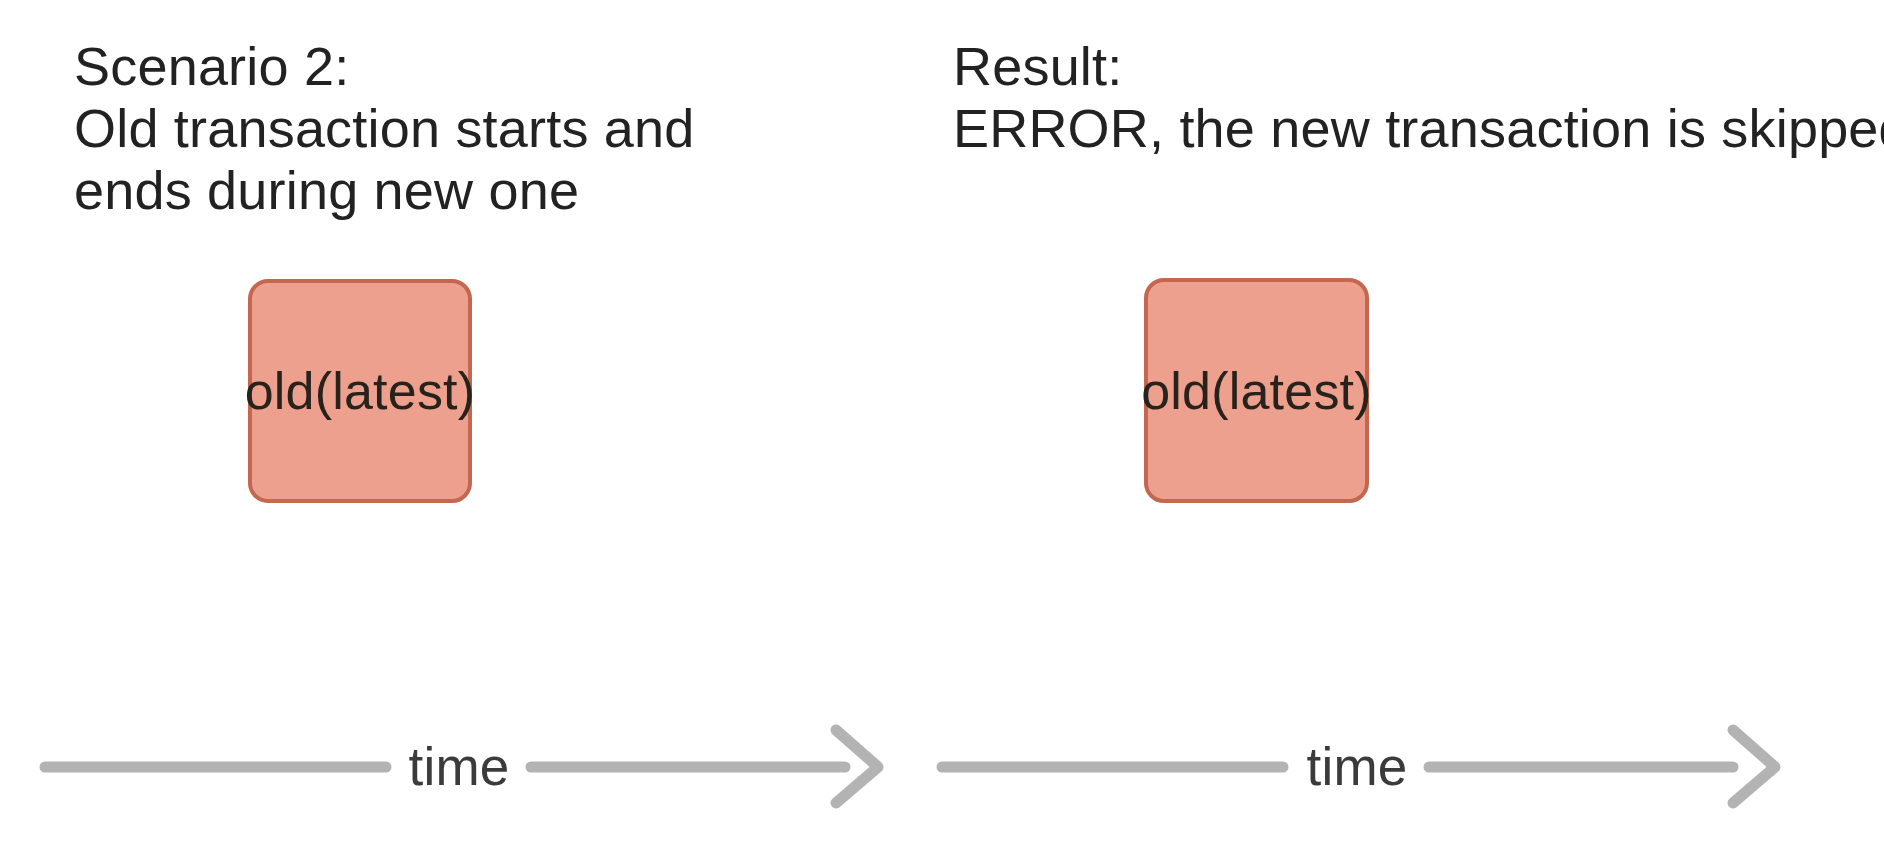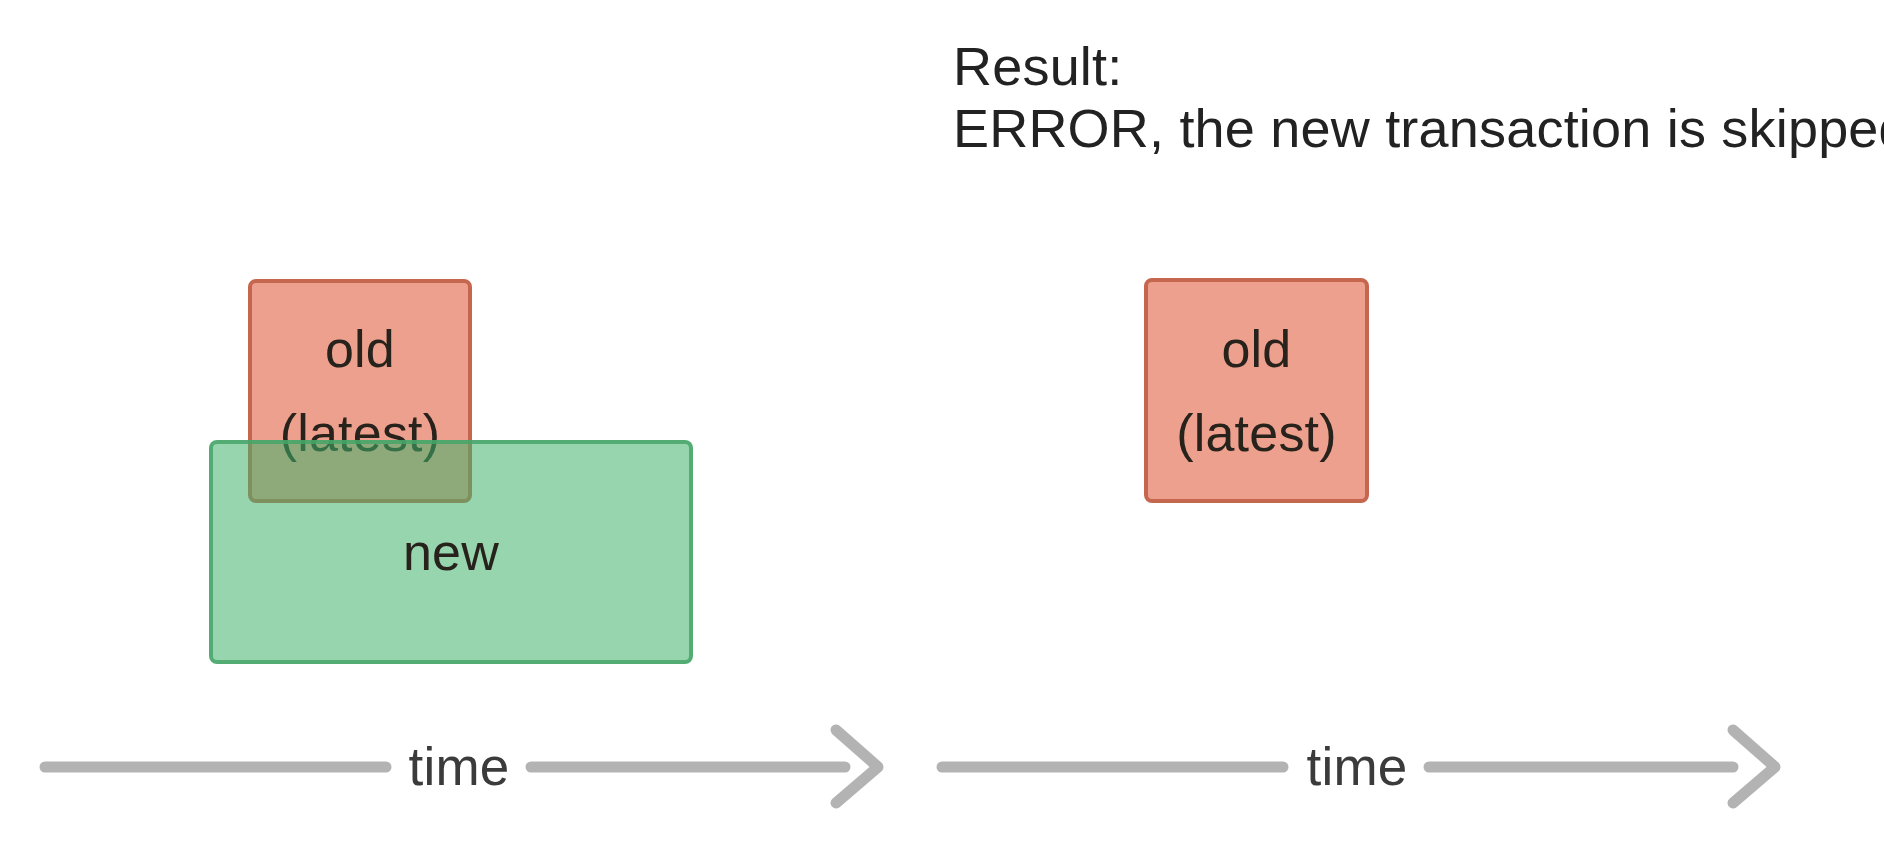--- a/index.html
+++ b/index.html
@@ -22,24 +22,24 @@
     letter-spacing: 0.2px;
     white-space: nowrap;
   }
   .hdr-left  { left: 74px; }
   .hdr-right { left: 953px; }
 
   
   .box {
     position: absolute;
     box-sizing: border-box;
-    border-radius: 8px;
+    border-radius: 20px;
     background-clip: padding-box;
     display: flex;
-    flex-direction: column;
+    flex-direction: row;
     align-items: center;
     justify-content: center;
     text-align: center;
   }
   .box-line {
     font-size: 52px;
     line-height: 84px;
     color: #27221c;
     letter-spacing: 0.2px;
   }
@@ -79,20 +79,25 @@
     text-align: right;
   }
   .time-left  { left: 459px; }
   .time-right { left: 1357px; }
 </style>
 </head>
 <body>
 
 <div class="canvas">
 
+  <div class="hdr hdr-left">
+    <div>Scenario 2:</div>
+    <div>Old transaction starts and</div>
+    <div>ends during new one</div>
+  </div>
 
   <div class="hdr hdr-right">
     <div>Result:</div>
     <div>ERROR, the new transaction is skipped</div>
   </div>
 
   <svg class="arrows" viewBox="0 0 1884 856" xmlns="http://www.w3.org/2000/svg" fill="none" stroke="#b3b3b3" stroke-width="11" stroke-linecap="round" stroke-linejoin="round">
     <g>
       <line x1="45" y1="767" x2="386" y2="767"></line>
       <line x1="531" y1="767" x2="845" y2="767"></line>
@@ -103,23 +108,20 @@
       <line x1="1429" y1="767" x2="1733" y2="767"></line>
       <polyline points="1733,730 1775,767 1733,803"></polyline>
     </g>
   </svg>
 
   <div class="box box-old box-old-left">
     <div class="box-line">old</div>
     <div class="box-line">(latest)</div>
   </div>
 
-  <div class="box box-new">
-    <div class="box-line">new</div>
-  </div>
 
   <div class="box box-old box-old-right">
     <div class="box-line">old</div>
     <div class="box-line">(latest)</div>
   </div>
 
   <div class="time-label time-left">time</div>
   <div class="time-label time-right">time</div>
 
 </div>

